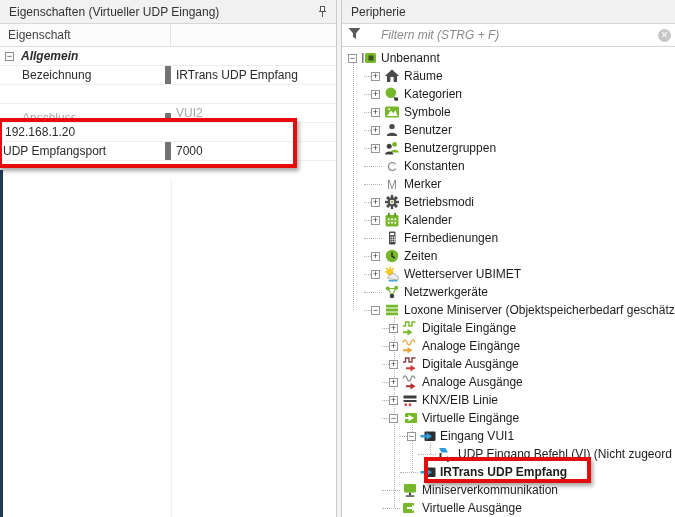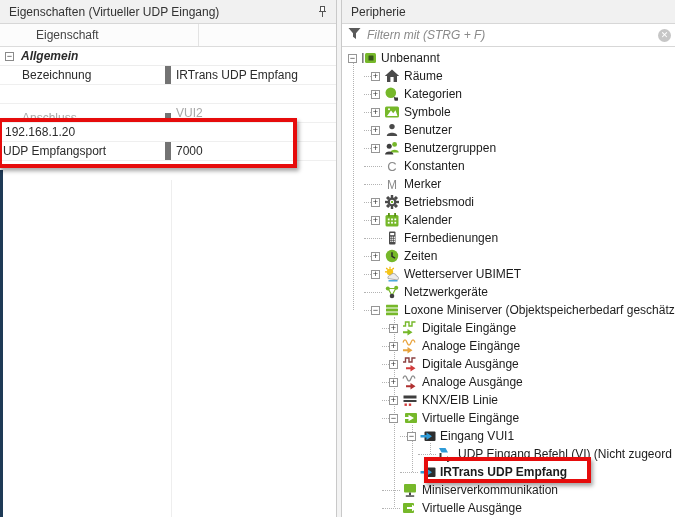--- a/index.html
+++ b/index.html
@@ -7,35 +7,35 @@
     font-family:"Liberation Sans","DejaVu Sans",sans-serif; font-size:12px; color:#2b2b2b; }
   .panel { position:absolute; top:0; height:517px; background:#fff; }
   #left-panel { left:0; width:337px; border-right:1px solid #c9c9c9; }
   #right-panel { left:341px; width:334px; border-left:1px solid #c9c9c9; }
   .panel-header { height:24px; background:#f1f1f1; border-bottom:1px solid #d7d7d7;
     display:flex; align-items:center; padding:0 6px 0 9px; color:#333; }
   .panel-header .title { flex:1; white-space:nowrap; overflow:hidden; }
   .pin-btn { width:16px; height:16px; display:flex; align-items:center; justify-content:center; cursor:pointer; }
   
   .col-header { height:23px; display:flex; background:#fcfcfc; border-bottom:1px solid #dcdcdc; align-items:center; color:#444; }
-  .col-name { width:171px; padding-left:8px; border-right:1px solid #e3e3e3; height:100%; display:flex; align-items:center;margin-left:28px; }
+  .col-name { width:171px; padding-left:8px; border-right:1px solid #e3e3e3; height:100%; display:flex; align-items:center; }
   .col-value { flex:1; padding-left:5px; }
   .group-row { height:19px; display:flex; align-items:center; border-bottom:1px solid #ededed; }
   .grp-expander { width:9px; height:9px; border:1px solid #8a8a8a; background:#fff; margin:0 7px 0 5px;
     font-size:9px; line-height:7px; text-align:center; color:#333; }
   .group-label { font-weight:bold;font-style:italic; }
   .prop-row { height:19px; display:flex; align-items:stretch; border-bottom:1px solid #efefef; }
   .prop-name { width:171px; display:flex; align-items:center; border-right:6px solid #737373; white-space:nowrap; overflow:hidden; }
   .prop-value { flex:1; display:flex; align-items:center; padding-left:5px; white-space:nowrap; overflow:hidden; }
   .muted { color:#a8a8a8; }
   #grid-col-divider { position:absolute; left:171px; top:180px; bottom:0; width:1px; background:#eee; }
   #left-edge-strip { position:absolute; left:0; top:170px; width:3px; height:347px; background:#1e3a56; }
   
   .filter-row { height:23px; border-bottom:1px solid #d7d7d7; display:flex; align-items:center; padding:0 4px 0 6px; background:#fff; }
-  .filter-row input { flex:1; border:none; outline:none; font:italic 12px "Liberation Sans",sans-serif; color:#555; margin-left:6px; background:transparent; }
+  .filter-row input { flex:1; border:none; outline:none; font:italic 12px "Liberation Sans",sans-serif; color:#555; margin-left:20px; background:transparent; }
   .filter-row input::placeholder { color:#8a8a8a; font-style:italic; }
   .clear-btn { width:13px; height:13px; border-radius:50%; background:#c6c6c6; color:#fff; font-size:9px;
     line-height:13px; text-align:center; cursor:pointer; flex:0 0 13px; font-weight:bold; }
   #tree { position:relative; padding-top:2px; overflow:hidden; height:469px; }
   .tree-row { height:18px; display:flex; align-items:center; white-space:nowrap; cursor:default; position:relative; z-index:2; }
   .stub { height:0; border-top:1px dotted #b3b3b3; flex:0 0 auto; }
   .expander { width:9px; height:9px; border:1px solid #969696; background:#fff; font-size:9px; line-height:7px;
     text-align:center; color:#333; flex:0 0 9px; margin-right:2px; }
   .ticon { width:16px; height:16px; flex:0 0 16px; margin-left:2px; }
   .ticon svg { display:block; }

